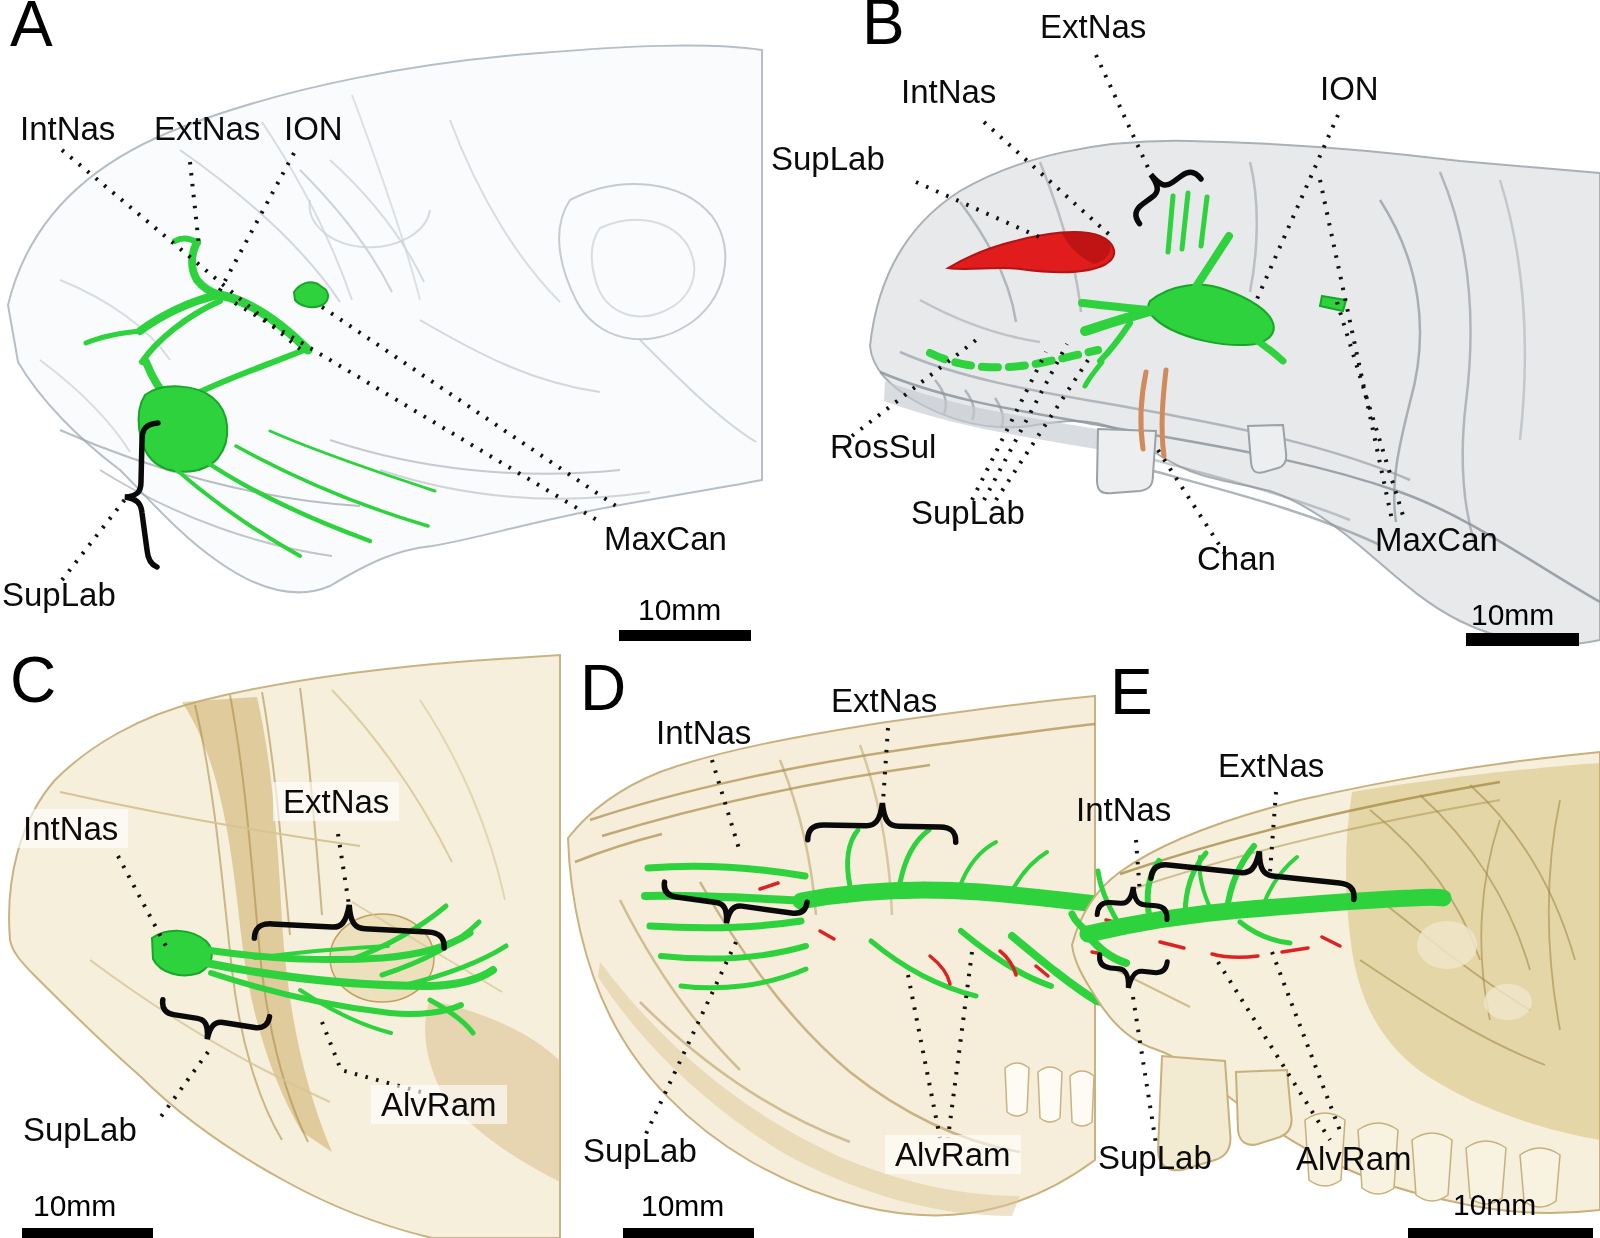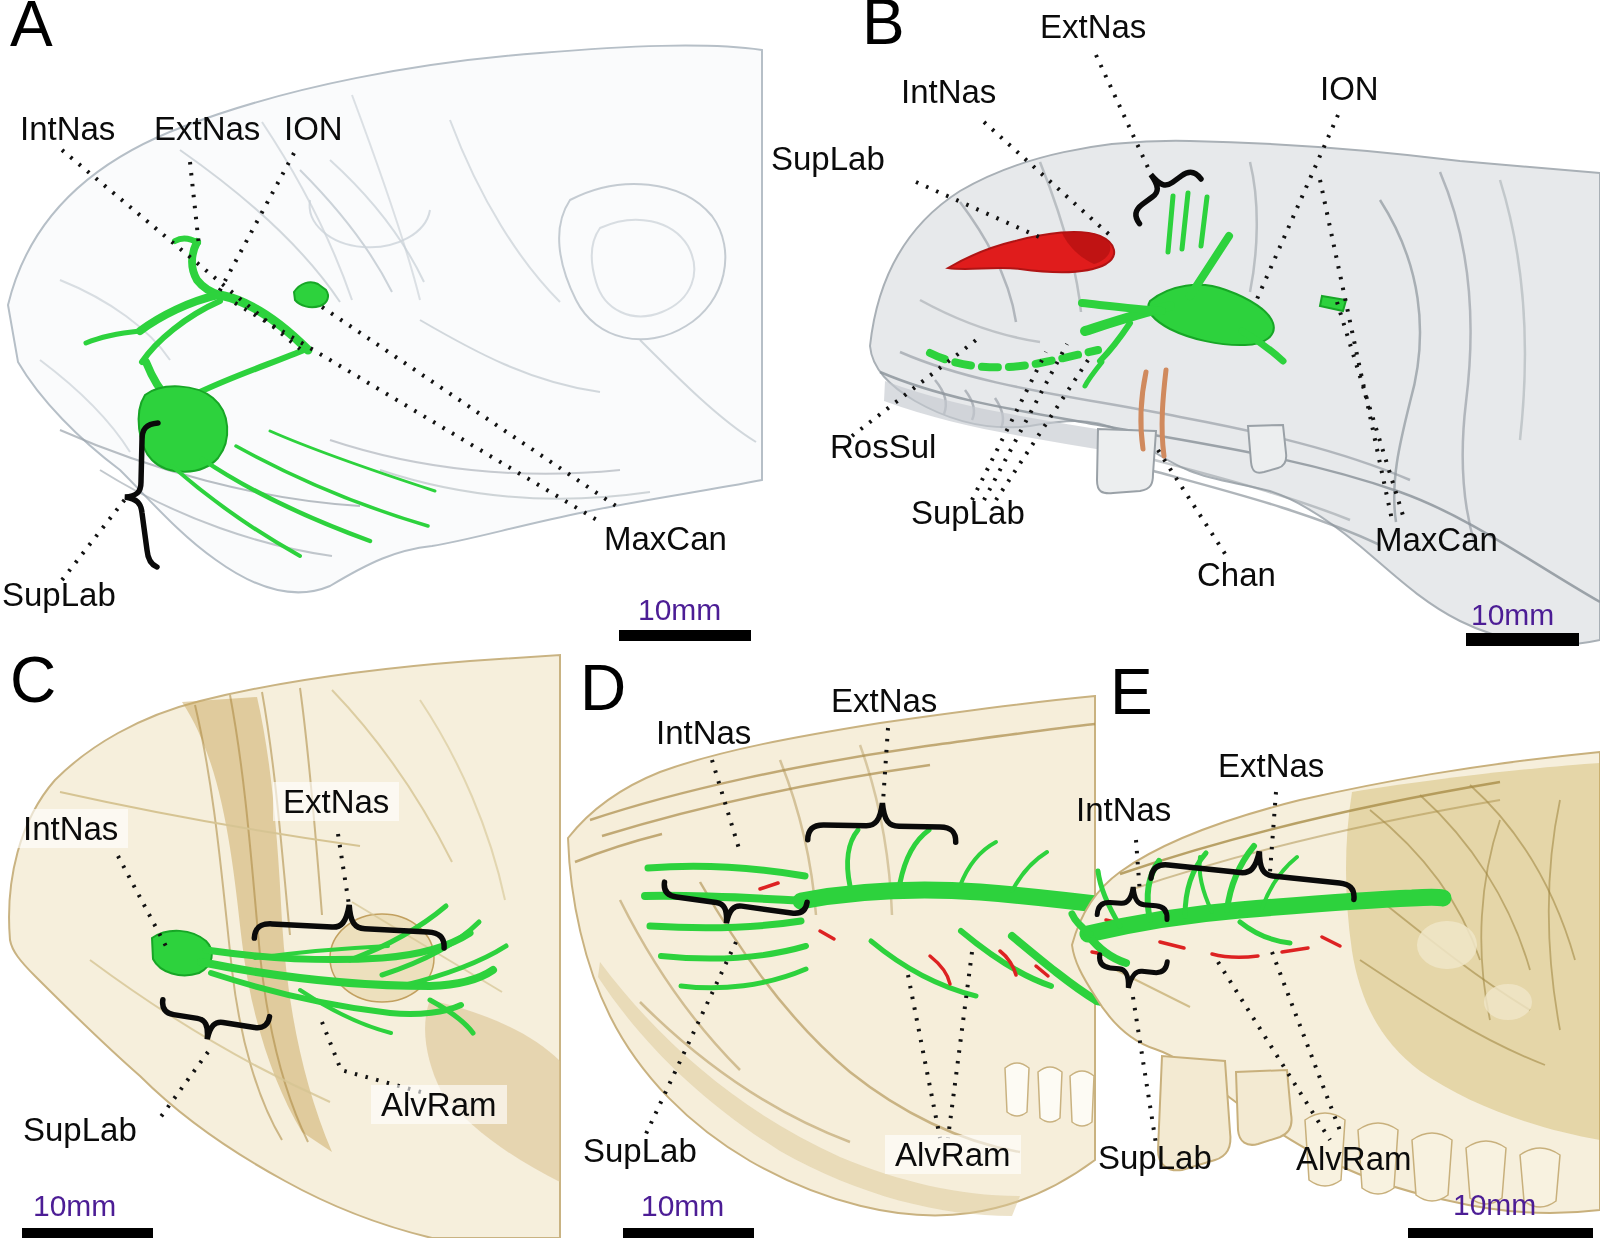--- a/index.html
+++ b/index.html
@@ -3,21 +3,21 @@
 <meta charset="utf-8">
 <style>
   html,body{margin:0;padding:0;background:#ffffff;}
   .canvas{
     position:relative;width:1600px;height:1238px;background:#ffffff;overflow:hidden;
     font-family:"Liberation Sans", sans-serif;color:#0b0b0b;
   }
   .art{position:absolute;left:0;top:0;}
   .lbl{position:absolute;white-space:nowrap;line-height:1;font-size:33px;color:#0b0b0b;text-align:right;}
   .panel-letter{position:absolute;white-space:nowrap;line-height:1;font-size:64px;color:#000;}
-  .scale-lbl{position:absolute;white-space:nowrap;line-height:1;font-size:30px;color:#4c1d95;}
+  .scale-lbl{position:absolute;white-space:nowrap;line-height:1;font-size:30px;color:#000000;}
   .boxed{background:rgba(255,255,255,.62);padding:3px 10px;margin-left:-10px;margin-top:-3px;}
 </style>
 </head>
 <body>
 
 <div class="canvas">
 
 <svg class="art" width="1600" height="1238" viewBox="0 0 1600 1238">
 
   <g fill="none" stroke="#b6bfc7" stroke-width="2">
@@ -310,21 +310,21 @@
   <div class="lbl" style="left:2px;top:578px">SupLab</div>
   <div class="scale-lbl" style="left:638px;top:595px">10mm</div>
 
   <div class="panel-letter" style="left:862px;top:-10px">B</div>
   <div class="lbl" style="left:1040px;top:10px">ExtNas</div>
   <div class="lbl" style="left:901px;top:75px">IntNas</div>
   <div class="lbl" style="left:771px;top:142px">SupLab</div>
   <div class="lbl boxed" style="left:1320px;top:72px">ION</div>
   <div class="lbl" style="left:830px;top:430px">RosSul</div>
   <div class="lbl" style="left:911px;top:496px">SupLab</div>
-  <div class="lbl" style="left:1197px;top:558px">Chan</div>
+  <div class="lbl" style="left:1197px;top:542px">Chan</div>
   <div class="lbl" style="left:1375px;top:523px">MaxCan</div>
   <div class="scale-lbl" style="left:1471px;top:600px">10mm</div>
 
   <div class="panel-letter" style="left:10px;top:648px">C</div>
   <div class="lbl boxed" style="left:23px;top:812px">IntNas</div>
   <div class="lbl boxed" style="left:283px;top:785px">ExtNas</div>
   <div class="lbl" style="left:23px;top:1113px">SupLab</div>
   <div class="lbl boxed" style="left:381px;top:1088px">AlvRam</div>
   <div class="scale-lbl" style="left:33px;top:1191px">10mm</div>
 

